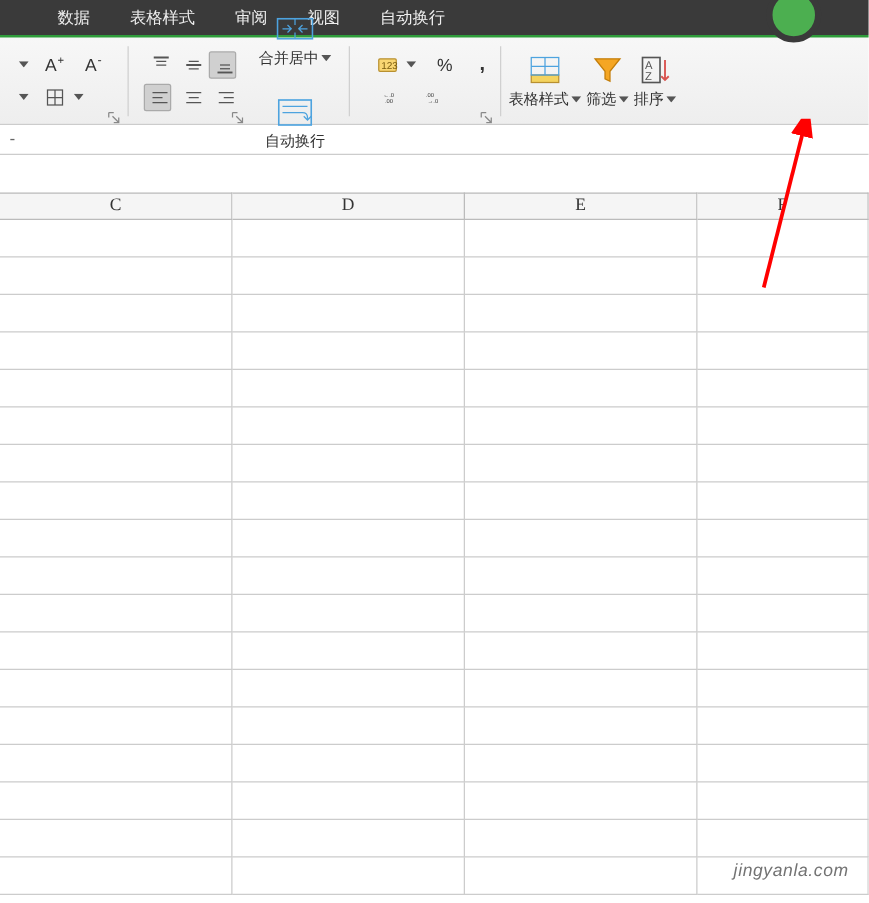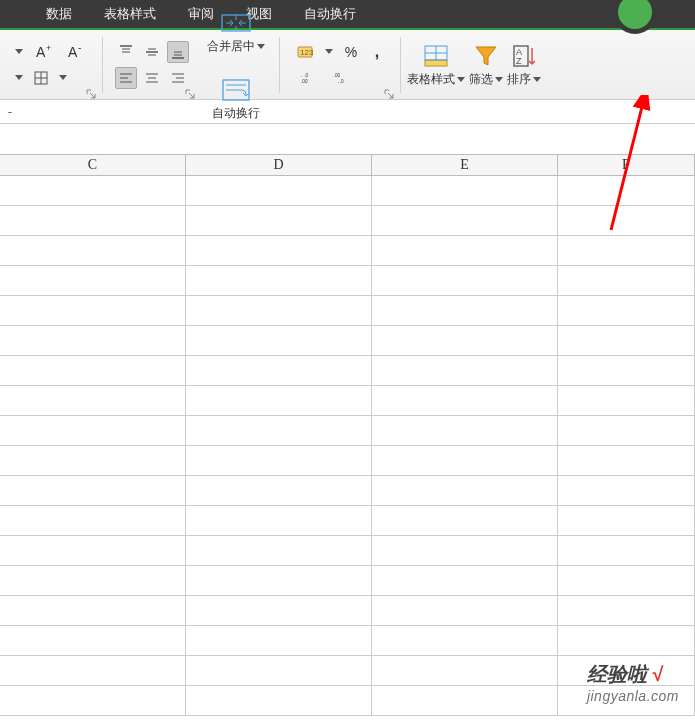--- a/index.html
+++ b/index.html
@@ -79,21 +79,21 @@
     
     .dropdown-arrow {
       width: 14px; height: 22px;
       display: flex; align-items: center; justify-content: center;
       cursor: pointer;
     }
     .dropdown-arrow svg { width: 8px; height: 5px; }
     
     .small-btn {
       width: 22px; height: 22px;
-      display: flex; align-items: center; justify-content: center;
+      display: flex; align-items: center; justify-content: flex-end;
       cursor: pointer;
       border-radius: 2px;
     }
     .small-btn.active { background: #d0d0d0; border: 1px solid #aaa; }
     .small-btn svg { width: 16px; height: 16px; }
     
     .large-btn {
       display: flex;
       flex-direction: column;
       align-items: center;
@@ -573,16 +573,15 @@
   <defs>
     <marker id="ah" markerWidth="10" markerHeight="10" refX="2" refY="3" orient="auto">
       <path d="M0,0 L0,6 L8,3 Z" fill="#ff0000"></path>
     </marker>
   </defs>
   <line x1="10" y1="135" x2="42" y2="8" stroke="#ff0000" stroke-width="3" marker-end="url(#ah)"></line>
 </svg>
 
 <div class="watermark">
   <div class="wm-text">
-    <div class="line1"><span>经验啦</span> <span class="check">√</span></div>
     <div class="line2">jingyanla.com</div>
   </div>
 </div>
 
 </body></html>

